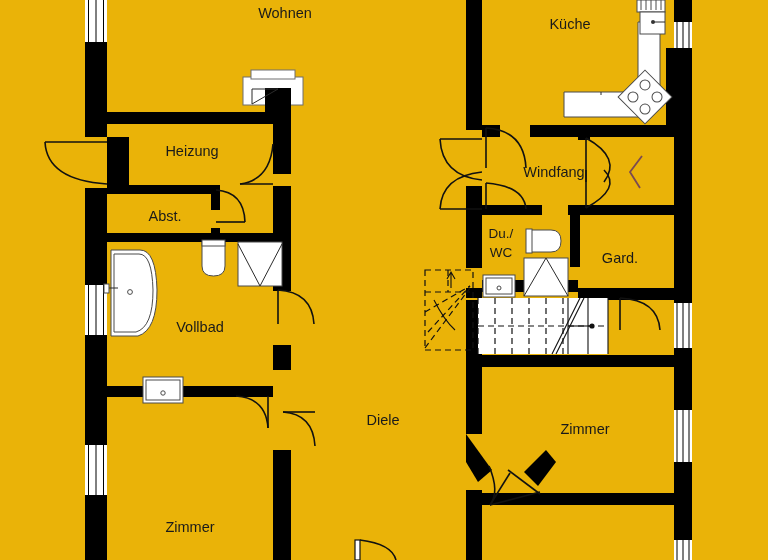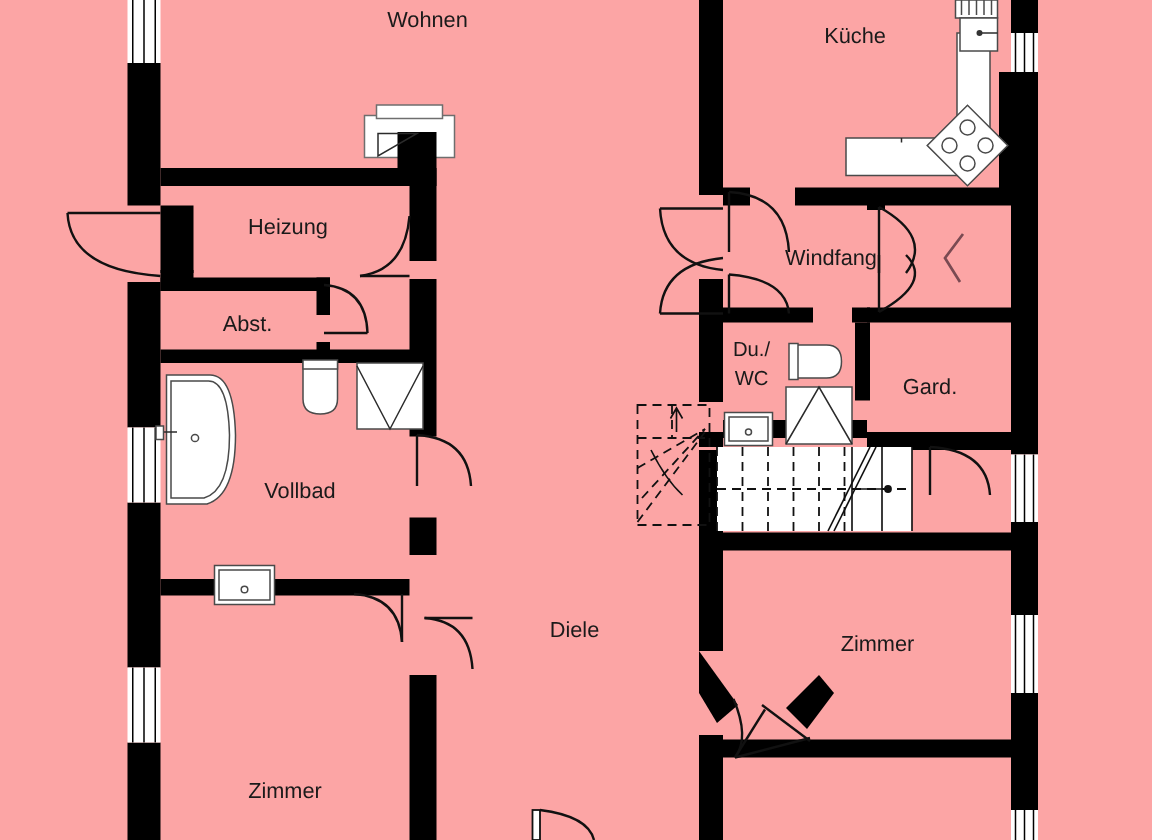--- a/index.html
+++ b/index.html
@@ -10,21 +10,21 @@
   body {
     width: 768px;
     height: 560px;
     overflow: hidden;
     font-family: "Liberation Sans", sans-serif;
   }
   #plan-root {
     position: relative;
     width: 768px;
     height: 560px;
-    background: #fca5a5;
+    background: #eab308;
   }
   #plan-svg {
     position: absolute;
     left: 0;
     top: 0;
     width: 768px;
     height: 560px;
     display: block;
   }
   .room-label {

